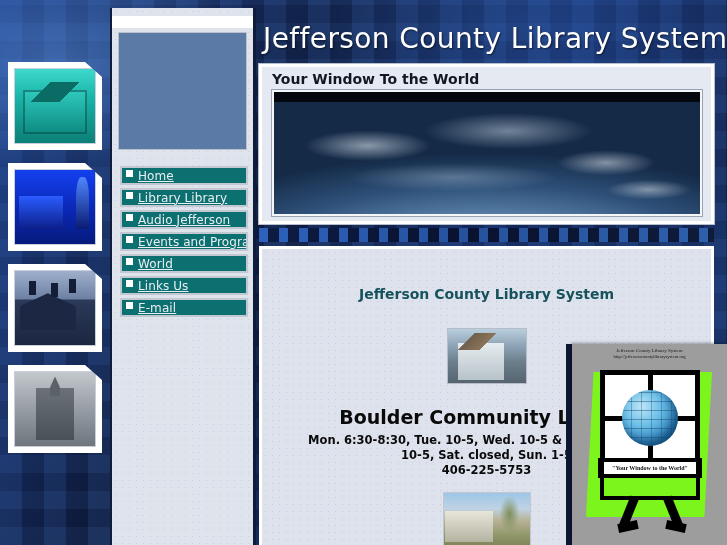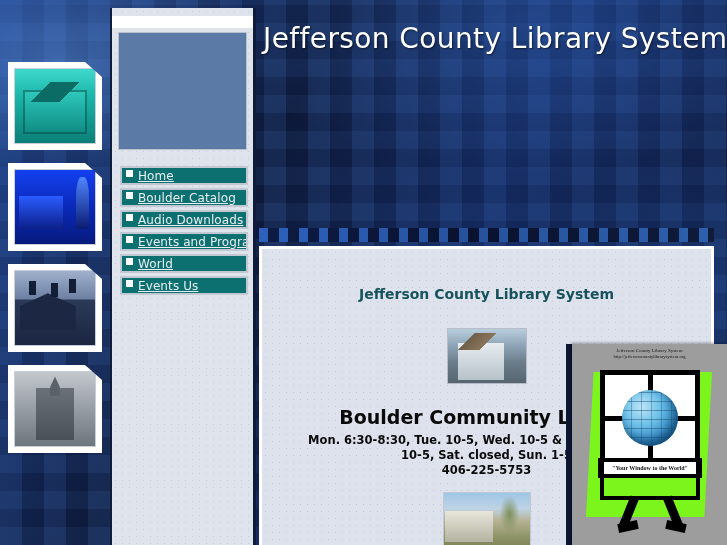--- a/index.html
+++ b/index.html
@@ -486,52 +486,60 @@
   <div class="nav-list">
 
     <div class="nav-item">
       <span class="nav-bullet"></span>
       <span class="nav-label">Home</span>
     </div>
 
 
     <div class="nav-item">
       <span class="nav-bullet"></span>
-      <span class="nav-label">Boulder Catalog</span>
-    </div>
-
-    <div class="nav-item">
-      <span class="nav-bullet"></span>
-      <span class="nav-label">Audio Downloads</span>
+      <span class="nav-label">Library Library</span>
+    </div>
+
+    <div class="nav-item">
+      <span class="nav-bullet"></span>
+      <span class="nav-label">Audio Jefferson</span>
     </div>
 
 
     <div class="nav-item">
       <span class="nav-bullet"></span>
       <span class="nav-label">Events and Programs</span>
     </div>
 
     <div class="nav-item">
       <span class="nav-bullet"></span>
       <span class="nav-label">World</span>
     </div>
 
     <div class="nav-item">
       <span class="nav-bullet"></span>
-      <span class="nav-label">Events Us</span>
-    </div>
-
+      <span class="nav-label">Links Us</span>
+    </div>
+
+    <div class="nav-item">
+      <span class="nav-bullet"></span>
+      <span class="nav-label">E-mail</span>
+    </div>
 
   </div>
 </div>
 
 <div class="main-area">
 
   <div class="site-title">Jefferson County Library System</div>
 
+  <div class="header-panel">
+    <div class="header-panel-title">Your Window To the World</div>
+    <div class="world-img"></div>
+  </div>
 
   <div class="band"></div>
 
   <div class="content-panel">
     <div class="content-heading">Jefferson County Library System</div>
     <div class="content-photo"></div>
     <div class="branch-name">Boulder Community Library</div>
     <div class="branch-hours">
       <div>Mon. 6:30-8:30, Tue. 10-5, Wed. 10-5 &amp; 6:30-8:30, Thu.</div>
       <div>10-5, Sat. closed, Sun. 1-5</div>

